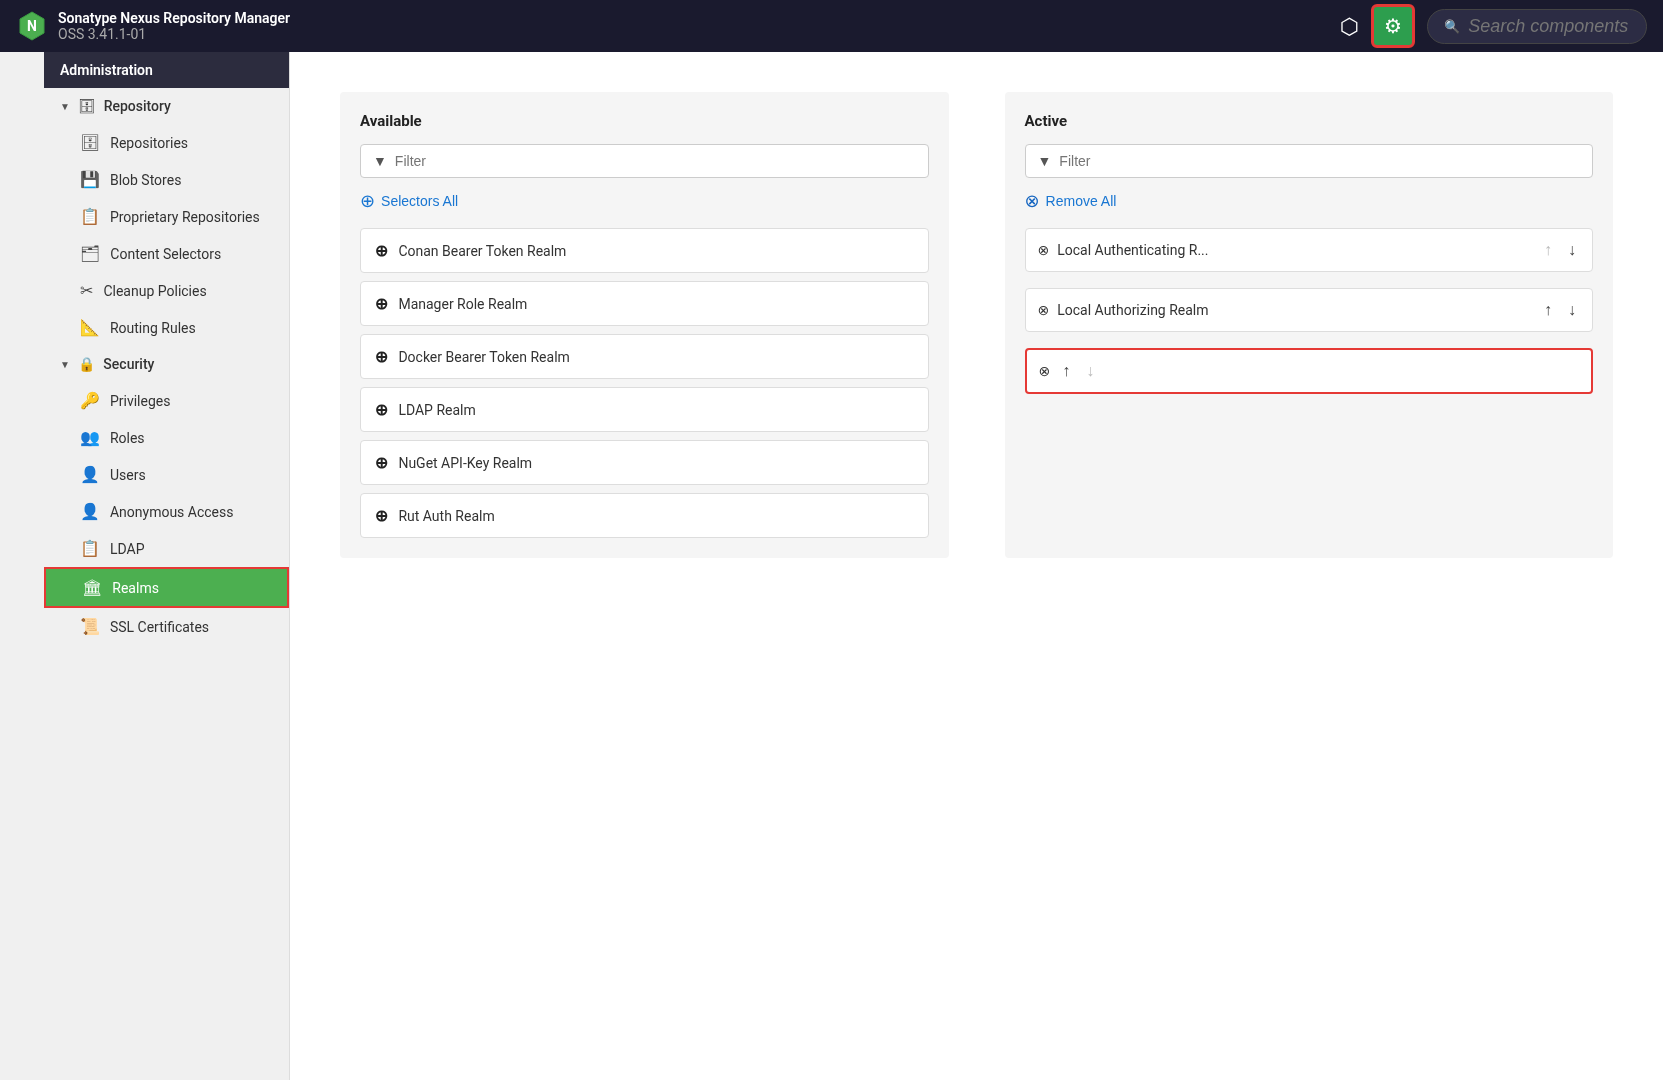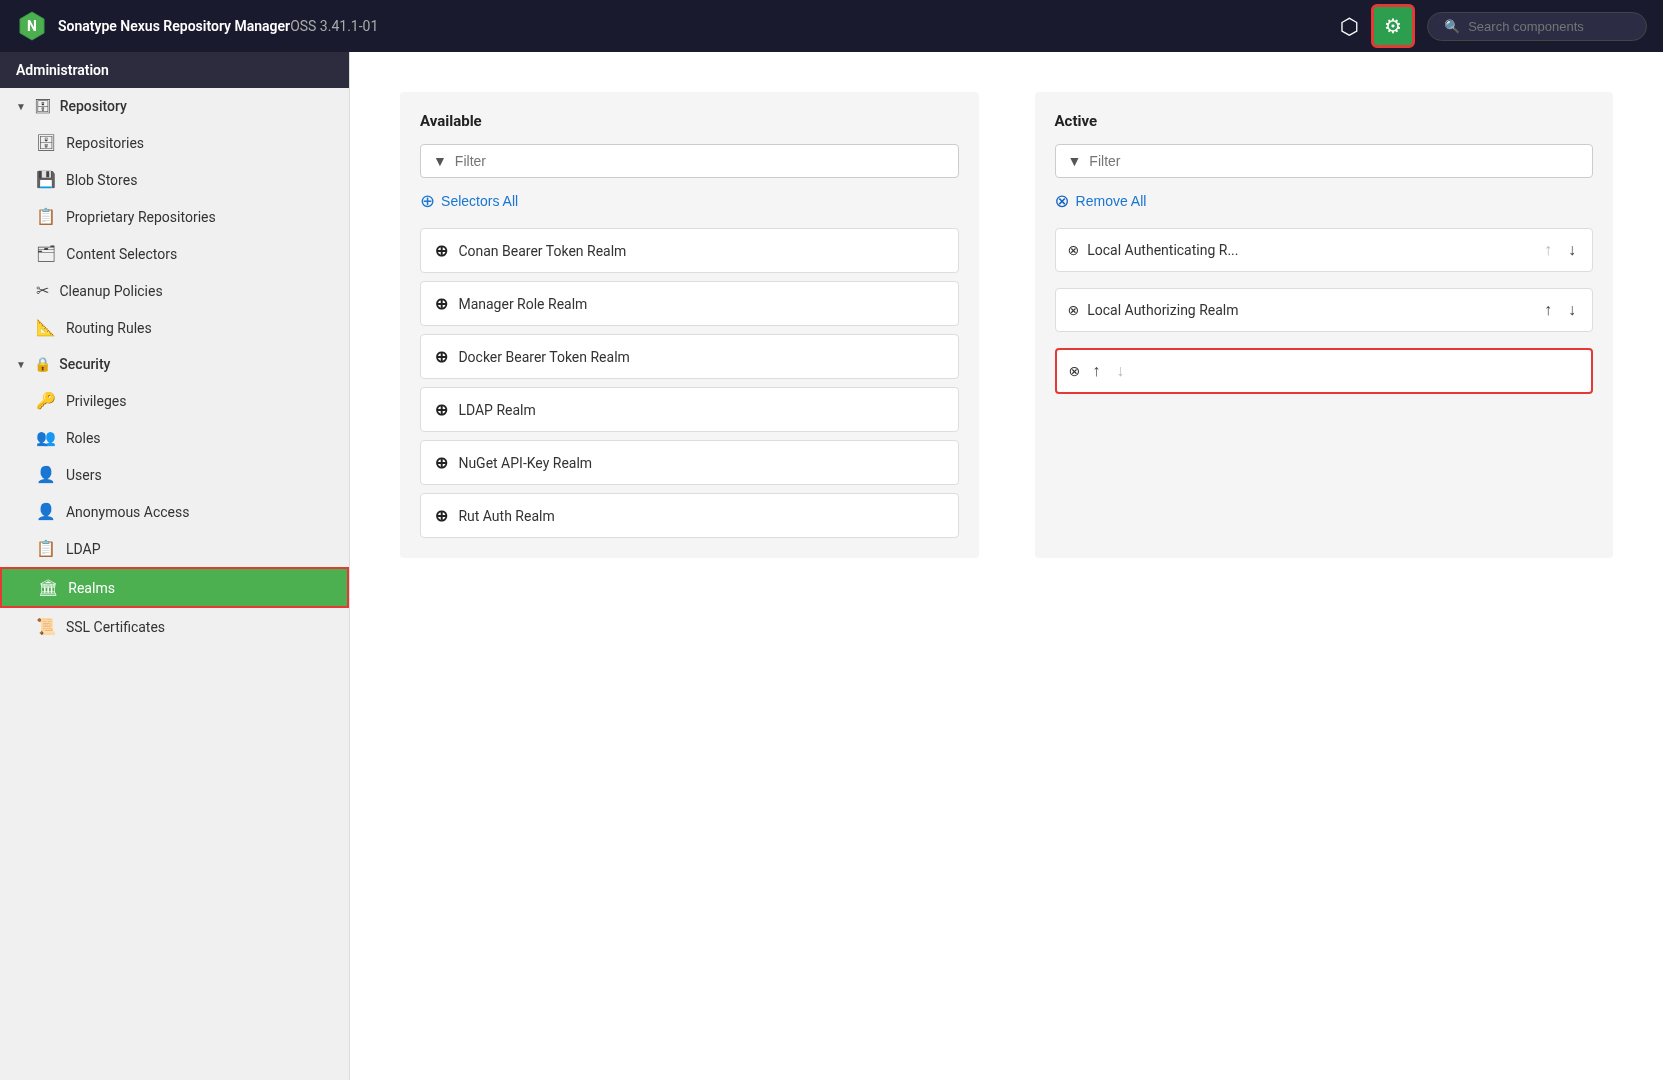--- a/index.html
+++ b/index.html
@@ -18,21 +18,21 @@
     .topnav-logo {
       display: flex;
       align-items: center;
       gap: 10px;
       color: white;
     }
     .topnav-logo-icon {
       width: 32px;
       height: 32px;
     }
-    .topnav-title { display: flex; flex-direction: row; }
+    .topnav-title { display: flex; flex-direction: column; }
     .topnav-title-main { color: white; font-size: 14px; font-weight: 600; line-height: 1.2; }
     .topnav-title-sub { color: #aaa; font-size: 14px; }
     .topnav-spacer { flex: 1; }
     .topnav-gear-btn {
       width: 44px;
       height: 44px;
       background: #2d9e4e;
       border: 3px solid #e53935;
       border-radius: 6px;
       display: flex;
@@ -52,39 +52,41 @@
       width: 220px;
       display: flex;
       align-items: center;
       gap: 8px;
     }
     .topnav-search input {
       background: transparent;
       border: none;
       outline: none;
       color: #fca5a5;
-      font-size: 13px;
+      font-size: 18px;
       width: 100%;
+      font-style: italic;
     }
     .topnav-cube { color: white; font-size: 22px; }
 
     
     .app-body {
       display: flex;
       flex: 1;
       overflow: hidden;
     }
 
     
     .sidebar {
-      width: 350px;
+      width: 290px;
       background: #f0f0f0;
       border-right: 1px solid #ddd;
       overflow-y: auto;
       flex-shrink: 0;
+      padding-left: 44px;
     }
     .sidebar-header {
       background: #2c2c3e;
       color: white;
       padding: 10px 16px;
       font-size: 14px;
       font-weight: 600;
     }
     .sidebar-section {
       padding: 0;

